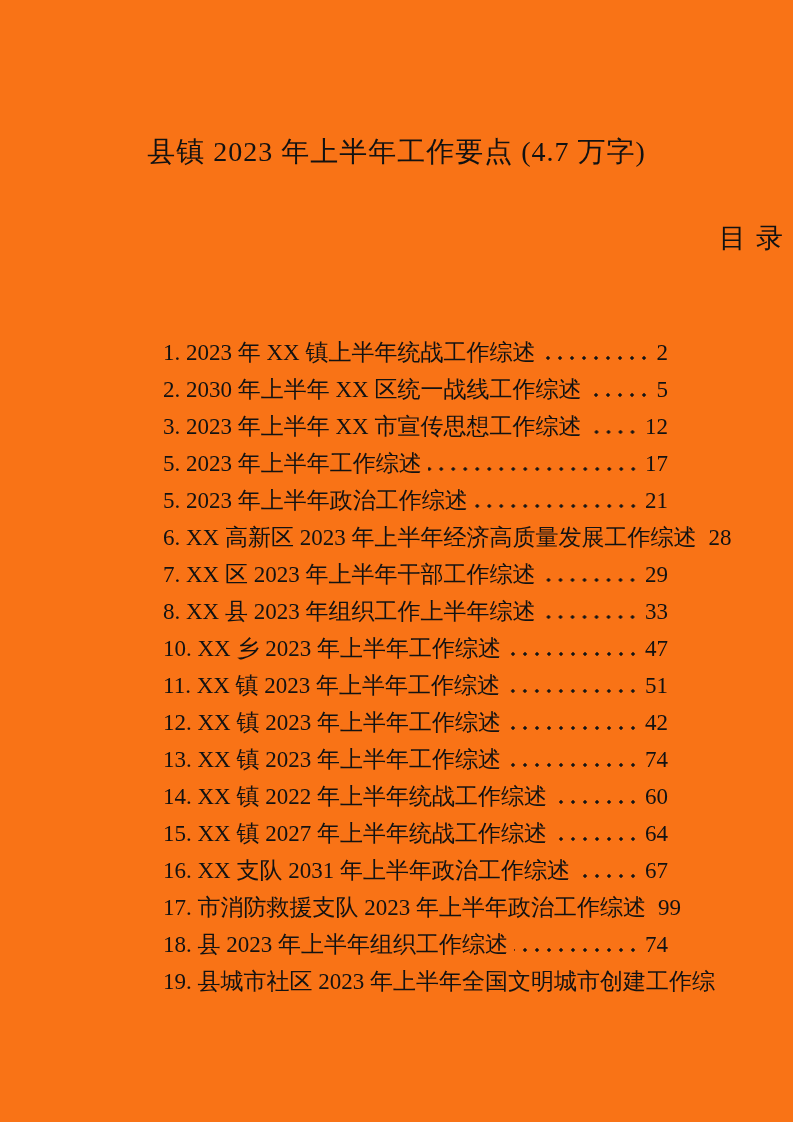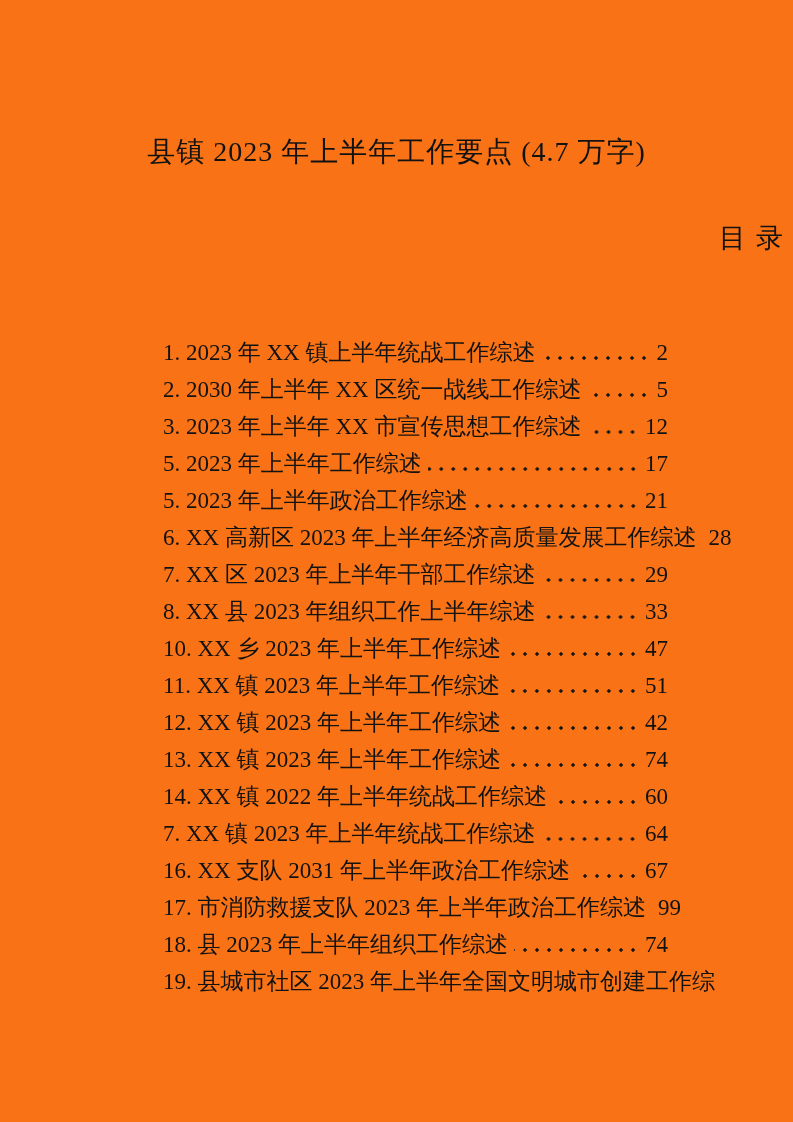--- a/index.html
+++ b/index.html
@@ -146,21 +146,21 @@
       <span class="toc-page">74</span>
     </div>
 
     <div class="toc-row">
       <span class="toc-label">14. XX 镇 2022 年上半年统战工作综述</span>
       <span class="leader"></span>
       <span class="toc-page">60</span>
     </div>
 
     <div class="toc-row">
-      <span class="toc-label">7. XX 镇 2023 年上半年统战工作综述</span>
+      <span class="toc-label">15. XX 镇 2027 年上半年统战工作综述</span>
       <span class="leader"></span>
       <span class="toc-page">64</span>
     </div>
 
     <div class="toc-row">
       <span class="toc-label">16. XX 支队 2031 年上半年政治工作综述</span>
       <span class="leader"></span>
       <span class="toc-page">67</span>
     </div>
 

